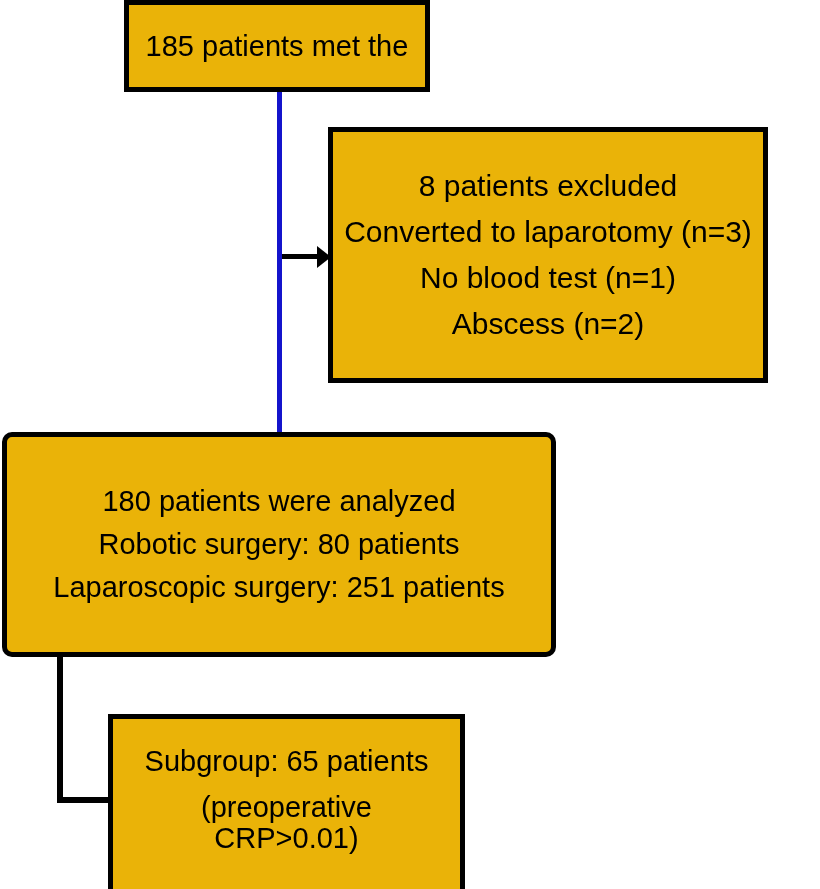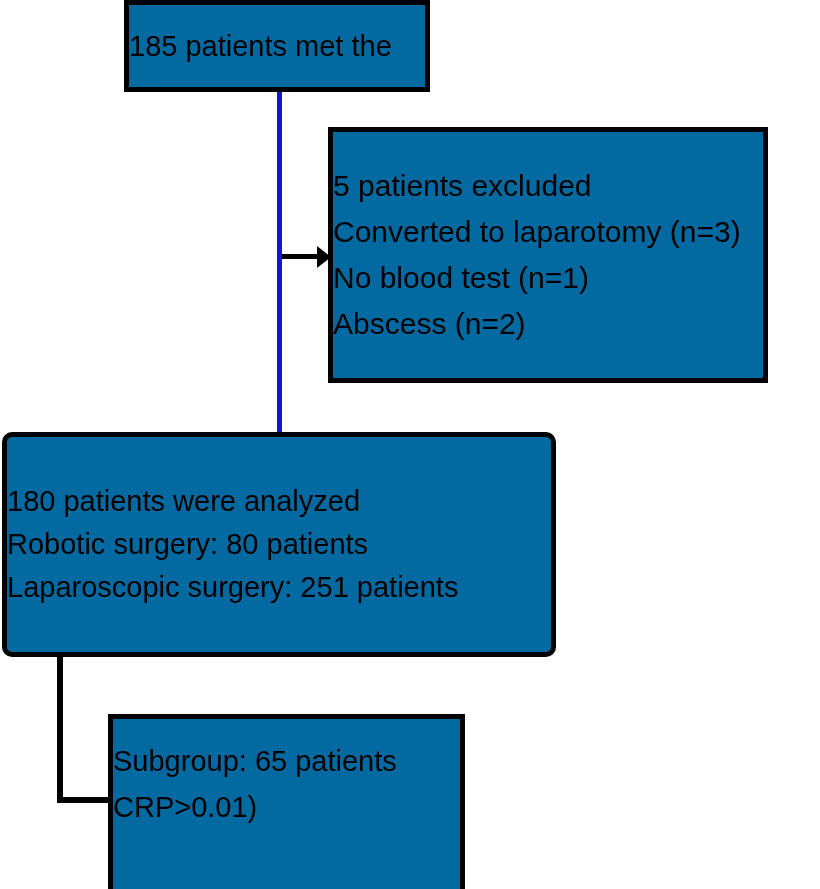--- a/index.html
+++ b/index.html
@@ -12,25 +12,25 @@
     width: 820px;
     height: 889px;
     background: #ffffff;
     overflow: hidden;
     font-family: "Liberation Sans", sans-serif;
     color: #000000;
   }
   .node {
     position: absolute;
     box-sizing: border-box;
-    background: #0369a1;
+    background: #eab308;
     border: 5px solid #000000;
     display: flex;
     flex-direction: column;
-    align-items: flex-start;
+    align-items: center;
     justify-content: center;
     text-align: center;
     z-index: 3;
   }
   .node .line {
     display: block;
     white-space: nowrap;
     line-height: 1.0;
   }
 
@@ -133,30 +133,31 @@
   <div id="conn-arrow-head"></div>
 
   <div class="conn" id="conn-sub-vert"></div>
   <div class="conn" id="conn-sub-horiz"></div>
 
   <div class="node" id="node-inclusion">
     <span class="line">185 patients met the</span>
   </div>
 
   <div class="node" id="node-excluded">
-    <span class="line">5 patients excluded</span>
+    <span class="line">8 patients excluded</span>
     <span class="line">Converted to laparotomy (n=3)</span>
     <span class="line">No blood test (n=1)</span>
     <span class="line">Abscess (n=2)</span>
   </div>
 
   <div class="node" id="node-analyzed">
     <span class="line">180 patients were analyzed</span>
     <span class="line">Robotic surgery: 80 patients</span>
     <span class="line">Laparoscopic surgery: 251 patients</span>
   </div>
 
   <div class="node" id="node-subgroup">
     <span class="line first">Subgroup: 65 patients</span>
+    <span class="line tight">(preoperative</span>
     <span class="line tight">CRP&gt;0.01)</span>
   </div>
 
 </div>
 
 </body></html>

